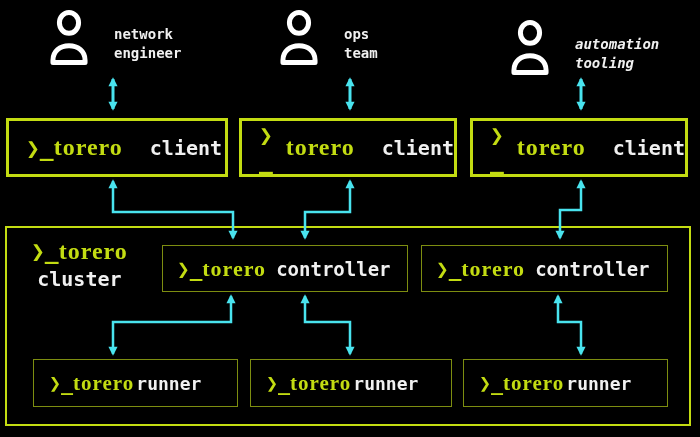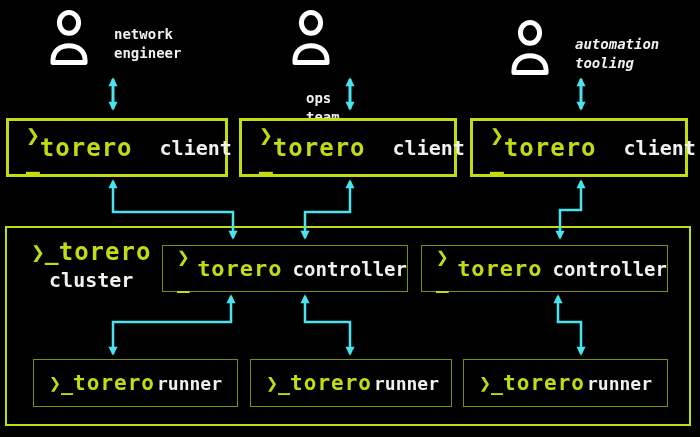--- a/index.html
+++ b/index.html
@@ -24,21 +24,21 @@
     white-space:pre-line;margin-left:20px;margin-top:20px;
   }
   
   .node{
     position:absolute;box-sizing:border-box;background:#000;
     display:flex;align-items:center;
   }
   .client{border:3px solid var(--green);padding-left:17px;}
   .inner{border:1px solid var(--green-dim);}
   .glyph{color:var(--green);font-weight:bold;}
-  .brand{color:var(--green);font-weight:bold;letter-spacing:1px;}
+  .brand{color:var(--green);font-weight:bold;letter-spacing:1px;font-family:Liberation Serif, serif;}
   .role{color:var(--white);font-weight:bold;}
   .client .glyph{font-size:23px;}
   .client .brand{font-size:24px;}
   .client .role{font-size:20px;margin-left:27px;}
   .controller{padding-left:14px;}
   .controller .glyph{font-size:21px;}
   .controller .brand{font-size:22px;}
   .controller .role{font-size:19px;margin-left:10px;}
   .runner{padding-left:15px;}
   .runner .glyph{font-size:20px;}
@@ -74,21 +74,21 @@
     <span class="person-icon">
       <svg width="50" height="64" viewBox="0 0 24 30">
         <ellipse cx="12" cy="8.2" rx="4.6" ry="5.0" fill="none" stroke="#fff" stroke-width="2.4"></ellipse>
         <path d="M4.3 27.2 v-1.1 c0-4.2 3.3-6.9 7.7-6.9 s7.7 2.7 7.7 6.9 v1.1 z" fill="none" stroke="#fff" stroke-width="2.4" stroke-linejoin="round"></path>
       </svg>
     </span>
     <span class="actor-label">network
 engineer</span>
   </div>
 
-  <div class="actor" style="left:286px;top:5px;flex-direction:column;">
+  <div class="actor" style="left:274px;top:5px;">
     <span class="person-icon">
       <svg width="50" height="64" viewBox="0 0 24 30">
         <ellipse cx="12" cy="8.2" rx="4.6" ry="5.0" fill="none" stroke="#fff" stroke-width="2.4"></ellipse>
         <path d="M4.3 27.2 v-1.1 c0-4.2 3.3-6.9 7.7-6.9 s7.7 2.7 7.7 6.9 v1.1 z" fill="none" stroke="#fff" stroke-width="2.4" stroke-linejoin="round"></path>
       </svg>
     </span>
     <span class="actor-label">ops
 team</span>
   </div>
 

